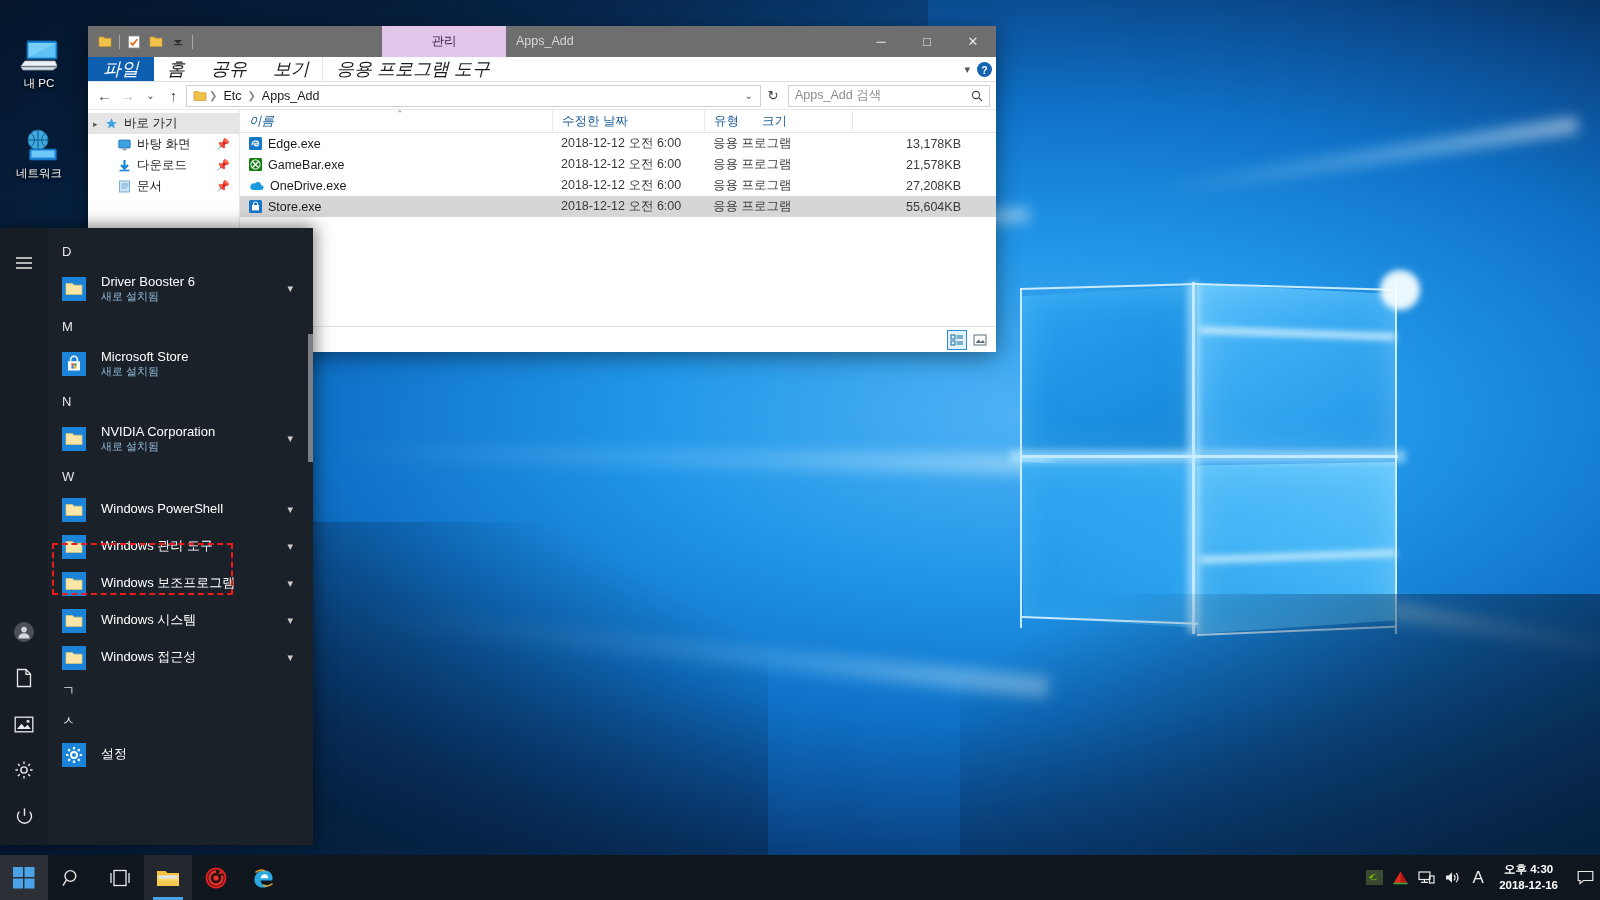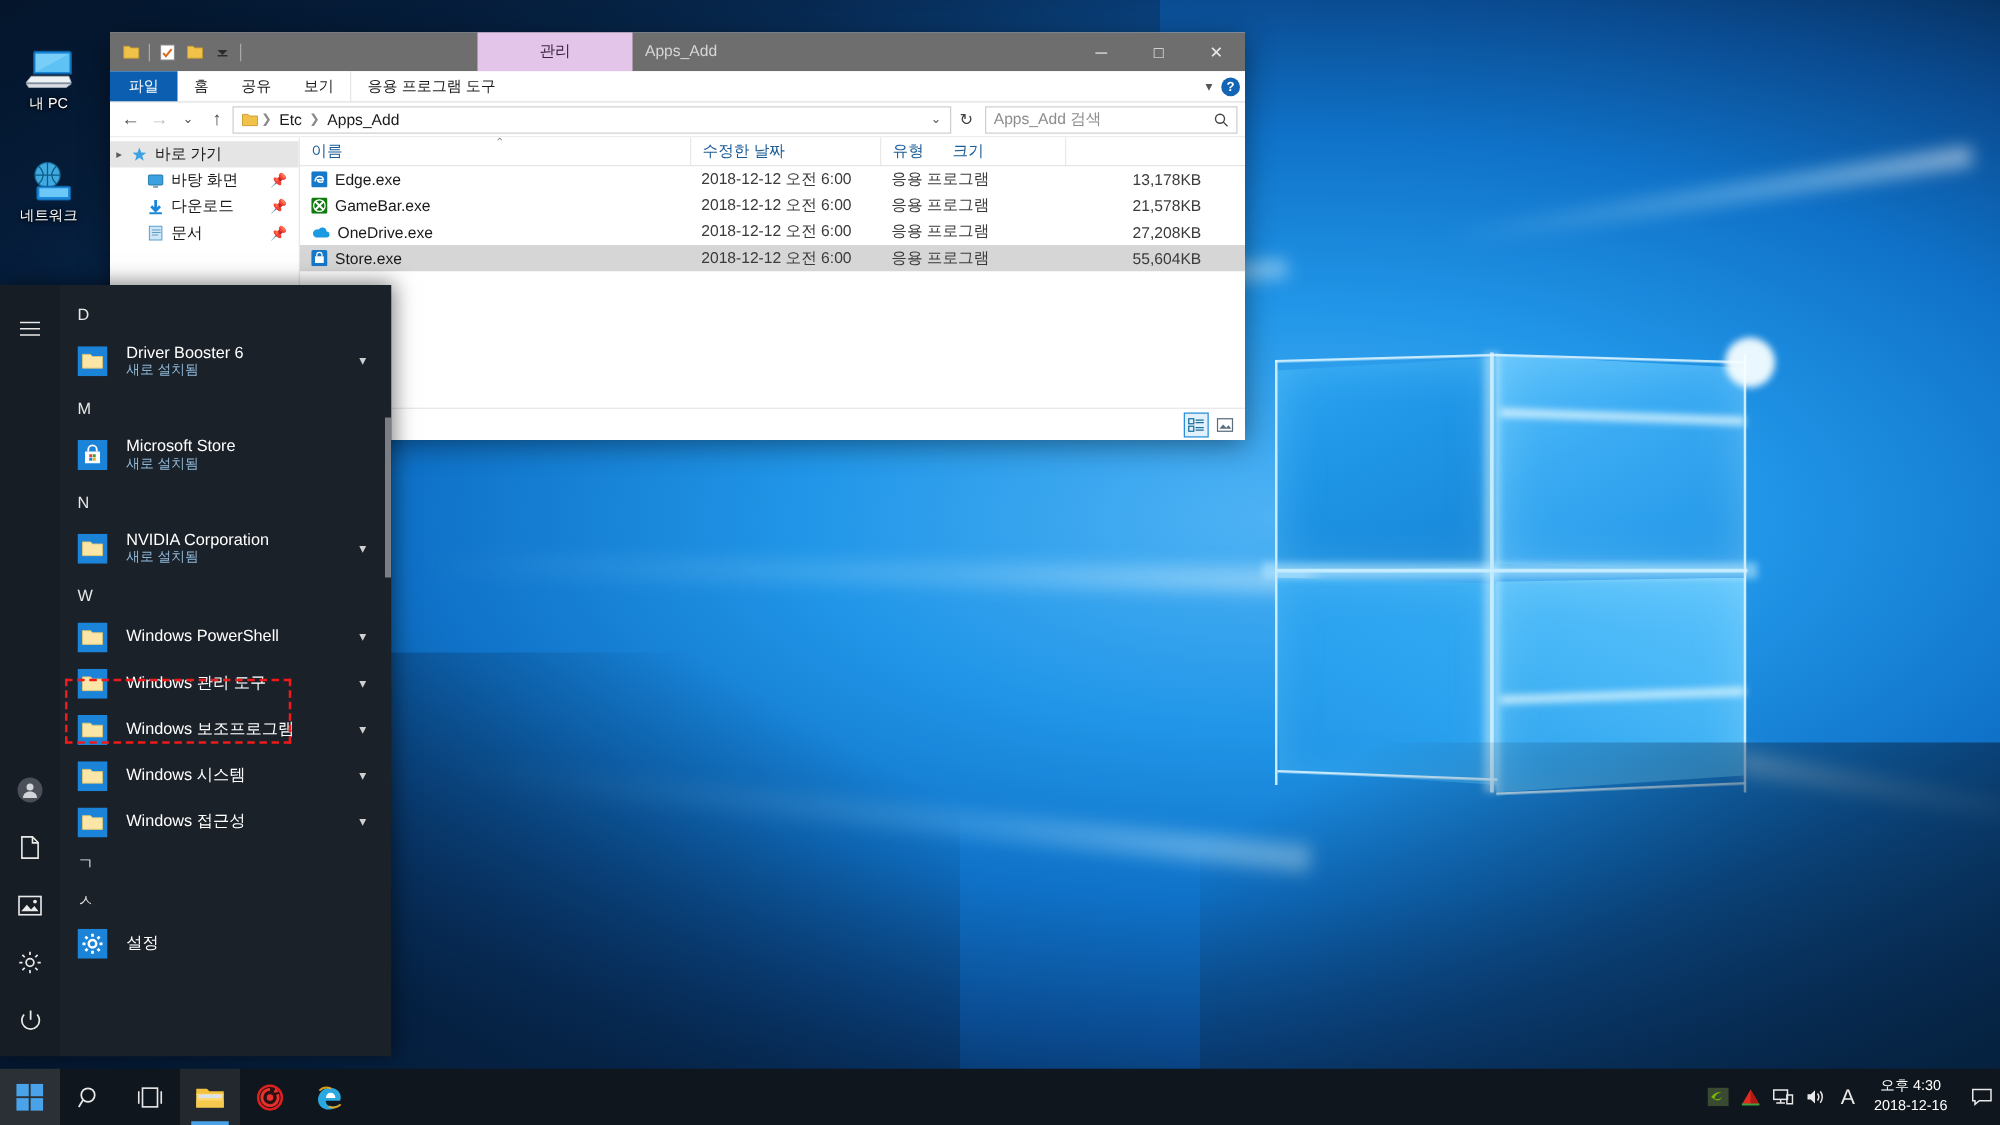--- a/index.html
+++ b/index.html
@@ -93,21 +93,21 @@
     position:absolute; left:428px; top:0; height:31px; line-height:31px;
     color:#d6d6d6; font-size:12.5px;
   }
   .win-ctrls{ position:absolute; right:0; top:0; height:31px; display:flex; }
   .win-btn{ width:46px; height:31px; display:flex; align-items:center; justify-content:center; color:#e8e8e8; }
 
   .ribbon-tabs{
     height:25px; background:#fff; display:flex; align-items:stretch;
     border-bottom:1px solid #dfdfdf; position:relative;
   }
-  .rtab{ padding:0 13px; display:flex; align-items:center; font-size:12px; color:#1a1a1a; }
+  .rtab{ padding:0 13px; display:flex; align-items:center; font-size:18px; color:#1a1a1a;font-style:italic; }
   .rtab.file{ background:#0c5eb0; color:#fff; padding:0 15px; }
   .rtab.ctx{ border-left:1px solid #e6e6e6; }
   .ribbon-right{ position:absolute; right:4px; top:0; height:25px; display:flex; align-items:center; gap:7px; }
   .help-circle{
     width:15px; height:15px; border-radius:50%; background:#1464b4; color:#fff;
     font-size:10.5px; display:flex; align-items:center; justify-content:center; font-weight:bold;
   }
 
   .addrbar{
     height:28px; display:flex; align-items:center; gap:2px; padding:0 6px;
@@ -138,21 +138,21 @@
   .nav-row.sel{ background:#e5e5e5; }
   .nav-row .chev{ position:absolute; left:5px; color:#5a5a5a; font-size:9px; }
   .nav-row .pin{ position:absolute; right:9px; color:#9aa7b8; font-size:11px; }
   .nav-row.indent{ padding-left:30px; }
 
   .listpane{ flex:1; background:#fff; display:flex; flex-direction:column; }
   .col-head{ height:23px; display:flex; border-bottom:1px solid #e5e5e5; font-size:12.5px; color:#1a5b96; }
   .col{ display:flex; align-items:center; padding-left:9px; position:relative; }
   .col + .col{ border-left:1px solid #e9e9e9; }
   .col .sortmark{ position:absolute; left:50%; top:-1px; color:#8a8a8a; font-size:9px; }
-  .c-name{ width:312px; }
+  .c-name{ width:312px;font-style:italic; }
   .c-date{ width:152px; }
   .c-type{ width:148px; }
   .c-size{ width:118px; justify-content:center; padding-right:9px; }
   .frow{ height:21px; display:flex; align-items:center; font-size:12.5px; color:#1a1a1a; }
   .frow.sel{ background:#d6d6d6; }
   .f-name{ width:312px; display:flex; align-items:center; gap:6px; padding-left:9px; }
   .f-date{ width:152px; padding-left:9px; color:#3a3a3a; }
   .f-type{ width:148px; padding-left:9px; color:#3a3a3a; }
   .f-size{ width:118px; text-align:right; padding-right:9px; color:#3a3a3a; }
 
@@ -204,21 +204,21 @@
     background:#2b3036;
   }
   .tb-btn{ width:48px; height:45px; display:flex; align-items:center; justify-content:center; position:relative; }
   .tb-btn.active::after{
     content:''; position:absolute; bottom:0; left:9px; width:30px; height:3px; background:#4aa3e8;
   }
   .tb-btn.active{ background:rgba(255,255,255,.08); }
   .tray{ margin-left:auto; display:flex; align-items:center; height:45px; }
   .tray-ico{ width:26px; height:45px; display:flex; align-items:center; justify-content:center; }
   .clock{
-    color:#fff; font-size:11.5px; text-align:center; line-height:1.35; padding:0 12px 0 8px;
+    color:#fff; font-size:11.5px; text-align:center; line-height:1.35; padding:0 12px 0 8px;font-weight:bold;
   }
   .action-center{ width:30px; height:45px; display:flex; align-items:center; justify-content:center; }
 </style>
 </head>
 <body>
 
 <div id="wallpaper">
   <div class="wp-base"></div>
 
   <div class="ray" style="left:1150px;top:150px;width:430px;height:16px;background:linear-gradient(90deg,rgba(255,255,255,0) 0%,rgba(200,238,255,.75) 70%,rgba(255,255,255,.95) 100%);transform:rotate(-9deg);"></div>

